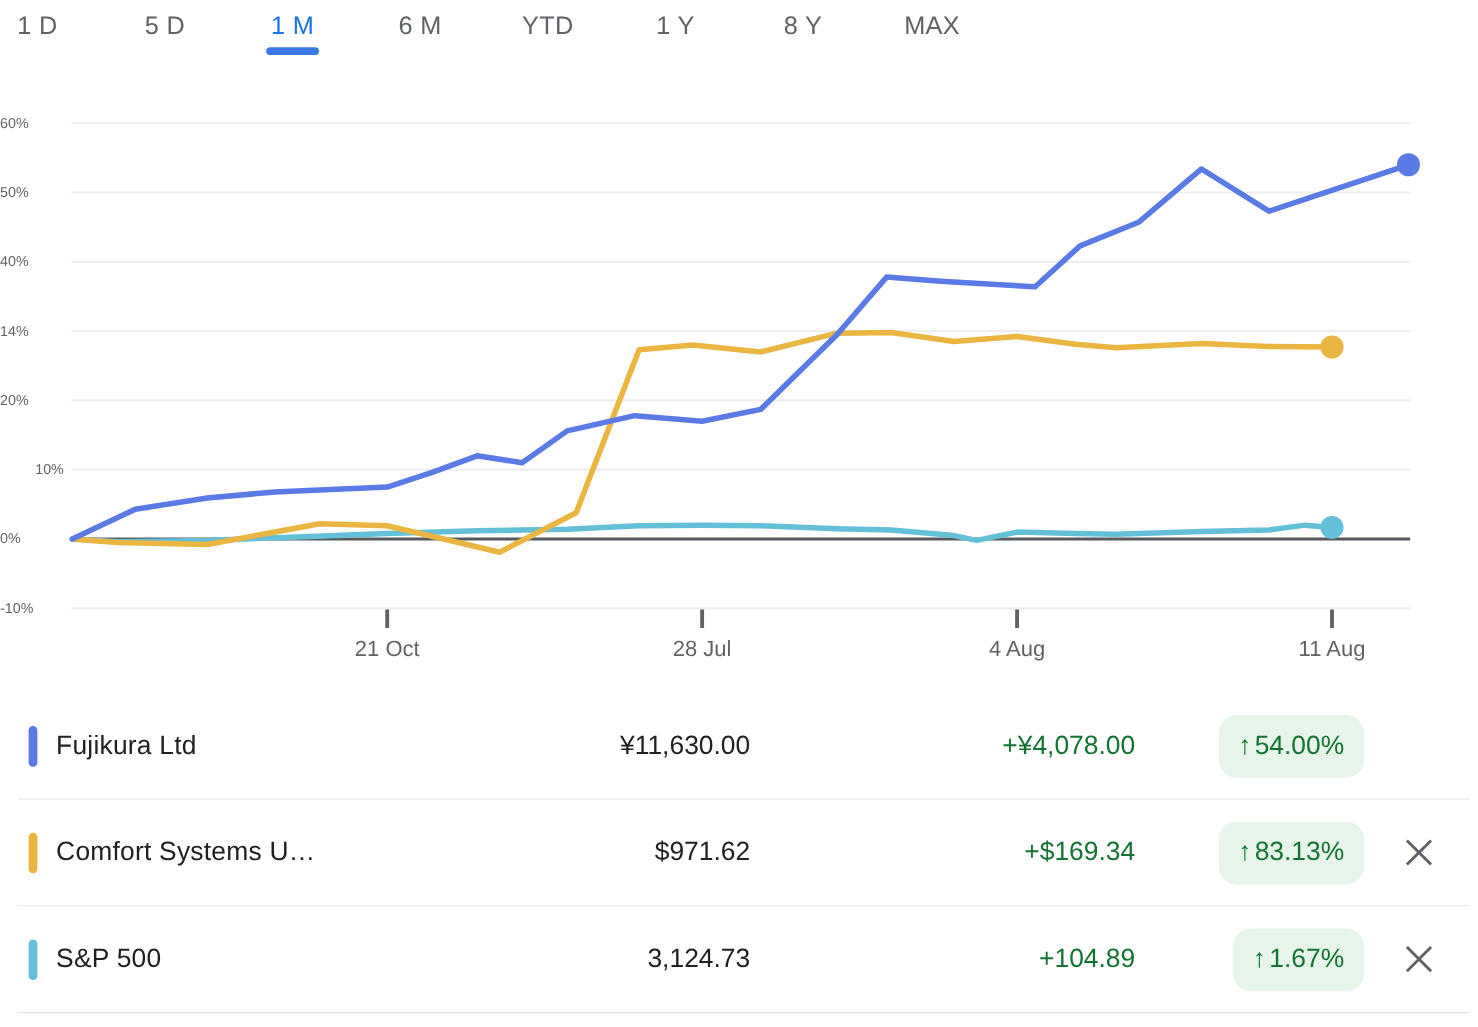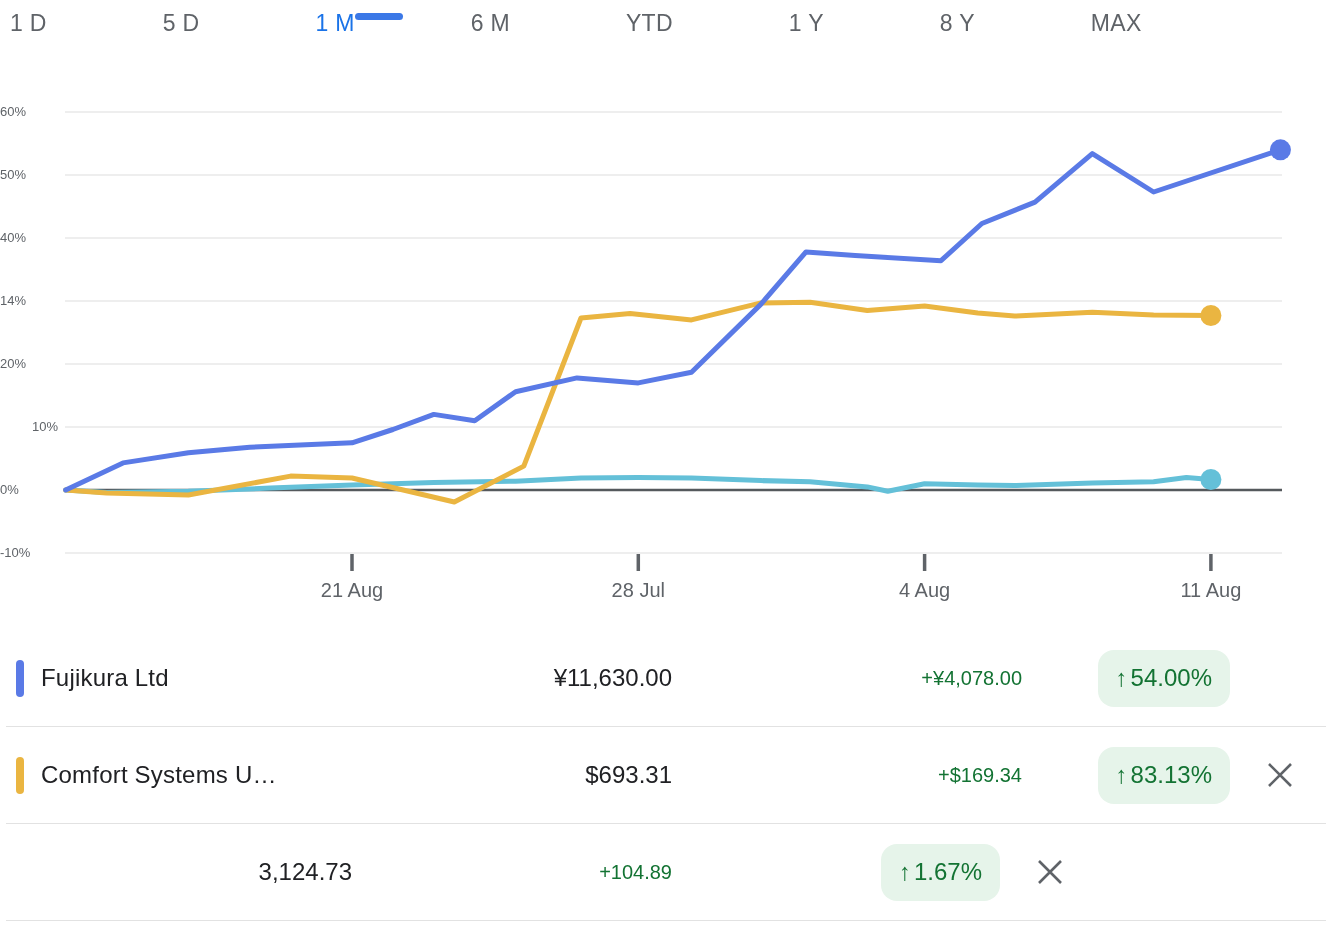--- a/index.html
+++ b/index.html
@@ -2,41 +2,41 @@
 <html><head>
 <meta charset="utf-8">
 <style>
   html,body{margin:0;padding:0;background:#fff;}
   .page{
     position:relative;width:1344px;height:934px;background:#fff;overflow:hidden;
     font-family:"Liberation Sans", sans-serif;color:#202124;
   }
   
   .tabs{position:absolute;top:8px;left:10px;display:flex;gap:68px;align-items:flex-start;}
-  .tab{display:flex;align-items:flex-start;cursor:pointer;}
+  .tab{display:flex;flex-direction:column;align-items:center;cursor:pointer;}
   .tab-label{font-size:23px;font-weight:500;color:#5f6368;letter-spacing:.3px;line-height:30px;}
   .tab-underline{height:7px;width:48px;border-radius:4px;margin-top:5px;background:transparent;}
   .tab.active .tab-label{color:#1a73e8;}
   .tab.active .tab-underline{background:#3b78e7;}
   
   #chart-svg{position:absolute;top:0;left:0;}
   .ylab{position:absolute;left:0;width:48px;font-size:13px;color:#5f6368;line-height:24px;}
   .xlab{position:absolute;top:579px;transform:translateX(-50%);font-size:20px;color:#5f6368;white-space:nowrap;}
   
-  .legend{position:absolute;top:630px;left:6px;width:1320px;}
+  .legend{position:absolute;top:630px;left:16px;width:1320px;}
   .lrow{
     box-sizing:border-box;height:97px;display:grid;
     grid-template-columns:1fr 320px 350px 230px 74px;
     align-items:center;border-bottom:1px solid #e2e2e2;cursor:pointer;background:#fff;
   }
   .name-cell{display:flex;align-items:center;gap:17px;padding-left:10px;}
   .marker{width:8px;height:37px;border-radius:4.5px;flex:0 0 auto;}
   .sec-name{font-size:24px;font-weight:500;letter-spacing:.2px;color:#202124;white-space:nowrap;}
   .price{text-align:right;font-size:24px;font-weight:500;color:#202124;}
-  .change{text-align:right;font-size:20px;font-weight:500;color:#137333;}
+  .change{text-align:right;font-size:24px;font-weight:500;color:#137333;}
   .badge-cell{justify-self:end;padding-right:22px;}
   .badge{
     display:flex;align-items:center;gap:3px;height:57px;padding:0 18px;border-radius:16px;
     background:#e6f4ea;color:#137333;font-size:24px;font-weight:500;
   }
   .close-cell{display:flex;justify-content:flex-start;padding-left:14px;}
   .close-btn{width:28px;height:28px;cursor:pointer;display:flex;align-items:center;justify-content:center;}
 </style>
 </head>
 <body>
@@ -115,38 +115,42 @@
         </span>
       </div>
       <div class="close-cell"></div>
     </div>
 
     <div class="lrow">
       <div class="name-cell">
         <span class="marker" style="background:#eab541"></span>
         <span class="sec-name">Comfort Systems U…</span>
       </div>
-      <div class="price">$693.31</div>
+      <div class="price">$971.62</div>
       <div class="change">+$169.34</div>
       <div class="badge-cell">
         <span class="badge">
           <span>↑</span>
           <span>83.13%</span>
         </span>
       </div>
       <div class="close-cell">
         <span class="close-btn">
           <svg width="28" height="28" viewBox="0 0 28 28">
             <path d="M3 3 L25 25 M25 3 L3 25" stroke="#5f6368" stroke-width="2.6" fill="none"></path>
           </svg>
         </span>
       </div>
     </div>
 
     <div class="lrow">
+      <div class="name-cell">
+        <span class="marker" style="background:#64c0d8"></span>
+        <span class="sec-name">S&amp;P 500</span>
+      </div>
       <div class="price">3,124.73</div>
       <div class="change">+104.89</div>
       <div class="badge-cell">
         <span class="badge">
           <span>↑</span>
           <span>1.67%</span>
         </span>
       </div>
       <div class="close-cell">
         <span class="close-btn">
@@ -159,17 +163,17 @@
 
   </div>
 <div class="ylab" style="top: 100px;">60%</div>
     <div class="ylab" style="top: 163px;">50%</div>
     <div class="ylab" style="top: 226px;">40%</div>
     <div class="ylab" style="top: 289px;">14%</div>
     <div class="ylab" style="top: 352px;">20%</div>
     <div class="ylab" style="top: 415px; padding-left: 32px;">10%</div>
     <div class="ylab" style="top: 478px;">0%</div>
     <div class="ylab" style="top: 541px;">-10%</div>
-    <div class="xlab" style="left: 352px;">21 Aug</div>
+    <div class="xlab" style="left: 352px;">21 Oct</div>
     <div class="xlab" style="left: 638.3px;">28 Jul</div>
     <div class="xlab" style="left: 924.6px;">4 Aug</div>
     <div class="xlab" style="left: 1210.9px;">11 Aug</div>
   </div>
 
 </body></html>

